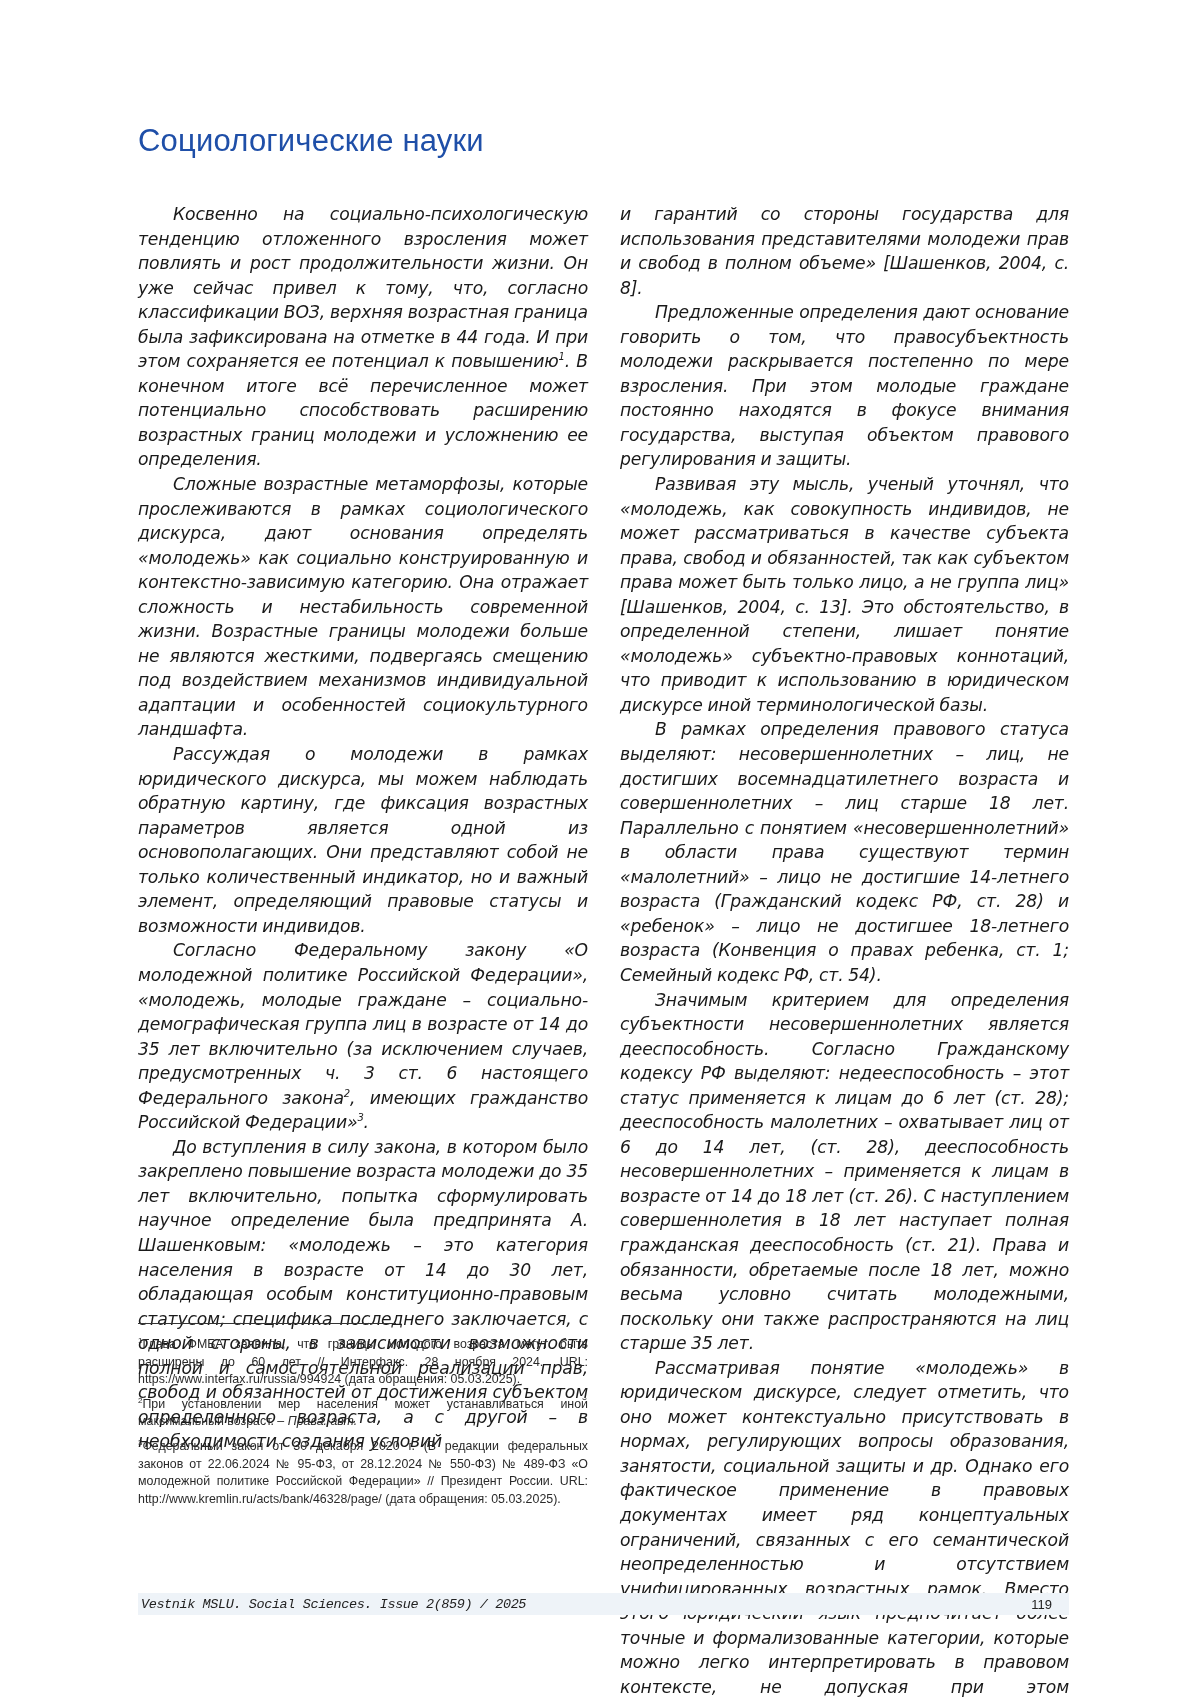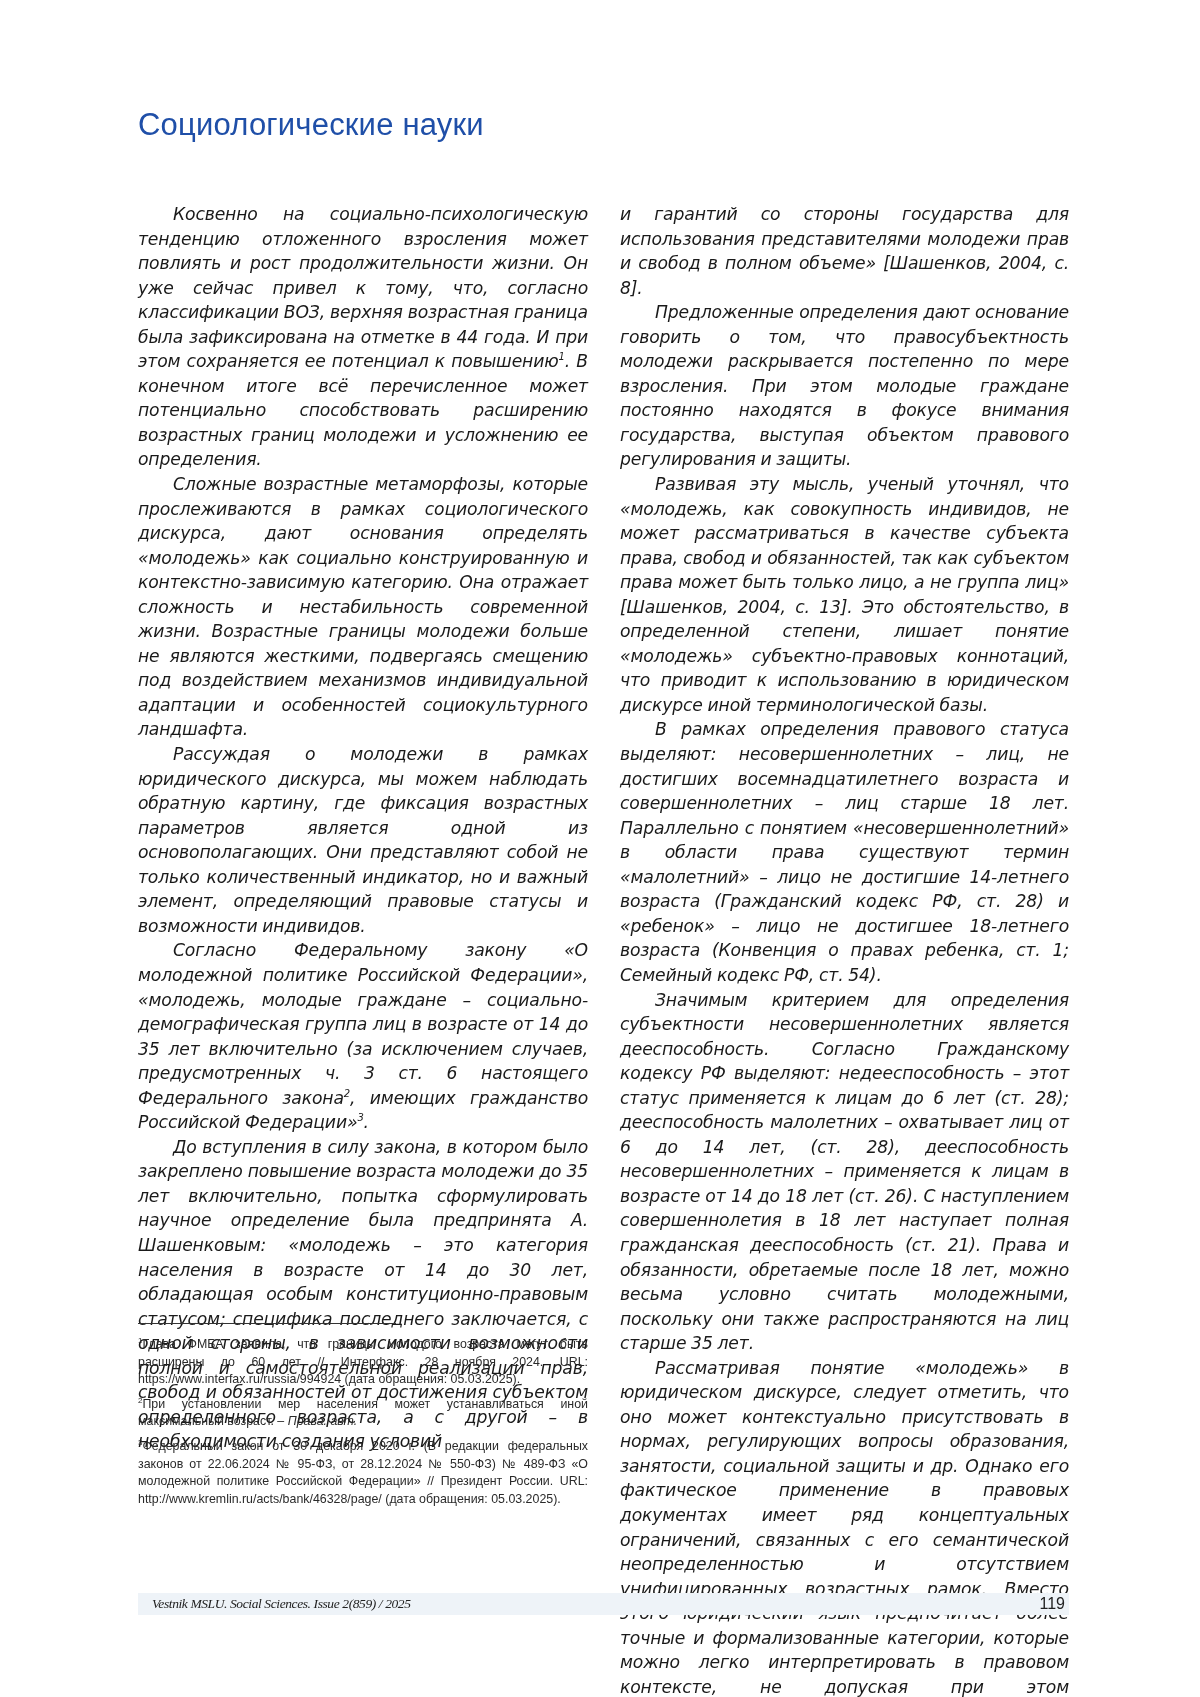--- a/index.html
+++ b/index.html
@@ -1,31 +1,31 @@
 <!DOCTYPE html>
 <html><head>
 <meta charset="utf-8">
 <style>
   html, body { margin: 0; padding: 0; background: #ffffff; }
   body { width: 1200px; height: 1697px; position: relative; overflow: hidden; font-family: "DejaVu Sans", sans-serif; color: #1a1a1a; }
-  .section-title { position: absolute; left: 138px; top: 86px; font-family: "Liberation Sans", sans-serif; font-size: 31px; color: #1f4fa8; font-weight: normal; letter-spacing: 0.2px; }
+  .section-title { position: absolute; left: 138px; top: 102px; font-family: "Liberation Sans", sans-serif; font-size: 31px; color: #1f4fa8; font-weight: normal; letter-spacing: 0.2px; }
   .col { position: absolute; top: 202px; width: 450px; }
   .col-left { left: 138px; }
   .col-right { left: 620px; width: 449px; }
   .para { margin: 0; font-size: 17.2px; line-height: 24.55px; text-align: justify; hyphens: manual; letter-spacing: -0.15px; word-spacing: -0.5px; font-style: italic; }
   .para.indent { text-indent: 35px; }
   sup { font-size: 10px; line-height: 0; vertical-align: super; }
   .fn-rule { position: absolute; left: 138px; top: 1323px; width: 258px; height: 1px; background: #333; }
   .footnotes { position: absolute; left: 138px; top: 1336px; width: 450px; }
   .fn { margin: 0 0 7px 0; font-family: "Liberation Sans", sans-serif; font-size: 12.4px; line-height: 17.6px; color: #2a2a2a; text-align: justify; }
   .fn sup { font-size: 8px; }
   .fn em { font-style: italic; }
   .footer { position: absolute; left: 138px; top: 1593px; width: 931px; height: 22px; background: #eef3f8; display: flex; justify-content: space-between; align-items: center; }
-  .footer-journal { font-family: Liberation Serif, serif; font-style: italic; font-size: 13.5px; color: #222; letter-spacing: -0.4px; padding-left: 14px; }
-  .footer-page { font-family: "Liberation Sans", sans-serif; font-size: 16px; color: #222; padding-right: 4px; }
+  .footer-journal { font-family: Liberation Mono, monospace; font-style: italic; font-size: 13.5px; color: #222; letter-spacing: -0.4px; padding-left: 3px; }
+  .footer-page { font-family: "Liberation Sans", sans-serif; font-size: 13px; color: #222; padding-right: 17px; }
 </style>
 </head>
 <body>
 
 <h1 class="section-title">Социологические науки</h1>
 
 <div class="col col-left">
   <p class="para indent"><span>Косвенно на социально-психологическую тенденцию отложенного взросления может повлиять и рост продолжительности жизни. Он уже сейчас привел к тому, что, согласно классификации ВОЗ, верхняя возрастная граница была зафиксирована на отметке в 44 года. И при этом сохраняется ее потенциал к повышению</span><sup>1</sup><span>. В конечном итоге всё перечисленное может потенциально способствовать расширению возрастных границ молодежи и усложнению ее определения.</span></p>
   <p class="para indent">Сложные возрастные метаморфозы, которые прослеживаются в рамках социологического дискурса, дают основания определять «молодежь» как социально конструированную и контекстно-зависимую категорию. Она отражает сложность и нестабильность современной жизни. Возрастные границы молодежи больше не являются жесткими, подвергаясь смещению под воздействием механизмов индивидуальной адаптации и особенностей социокультурного ландшафта.</p>
   <p class="para indent">Рассуждая о молодежи в рамках юридического дискурса, мы можем наблюдать обратную картину, где фиксация возрастных параметров является одной из основополагающих. Они представляют собой не только количественный индикатор, но и важный элемент, определяющий правовые статусы и возможности индивидов.</p>

